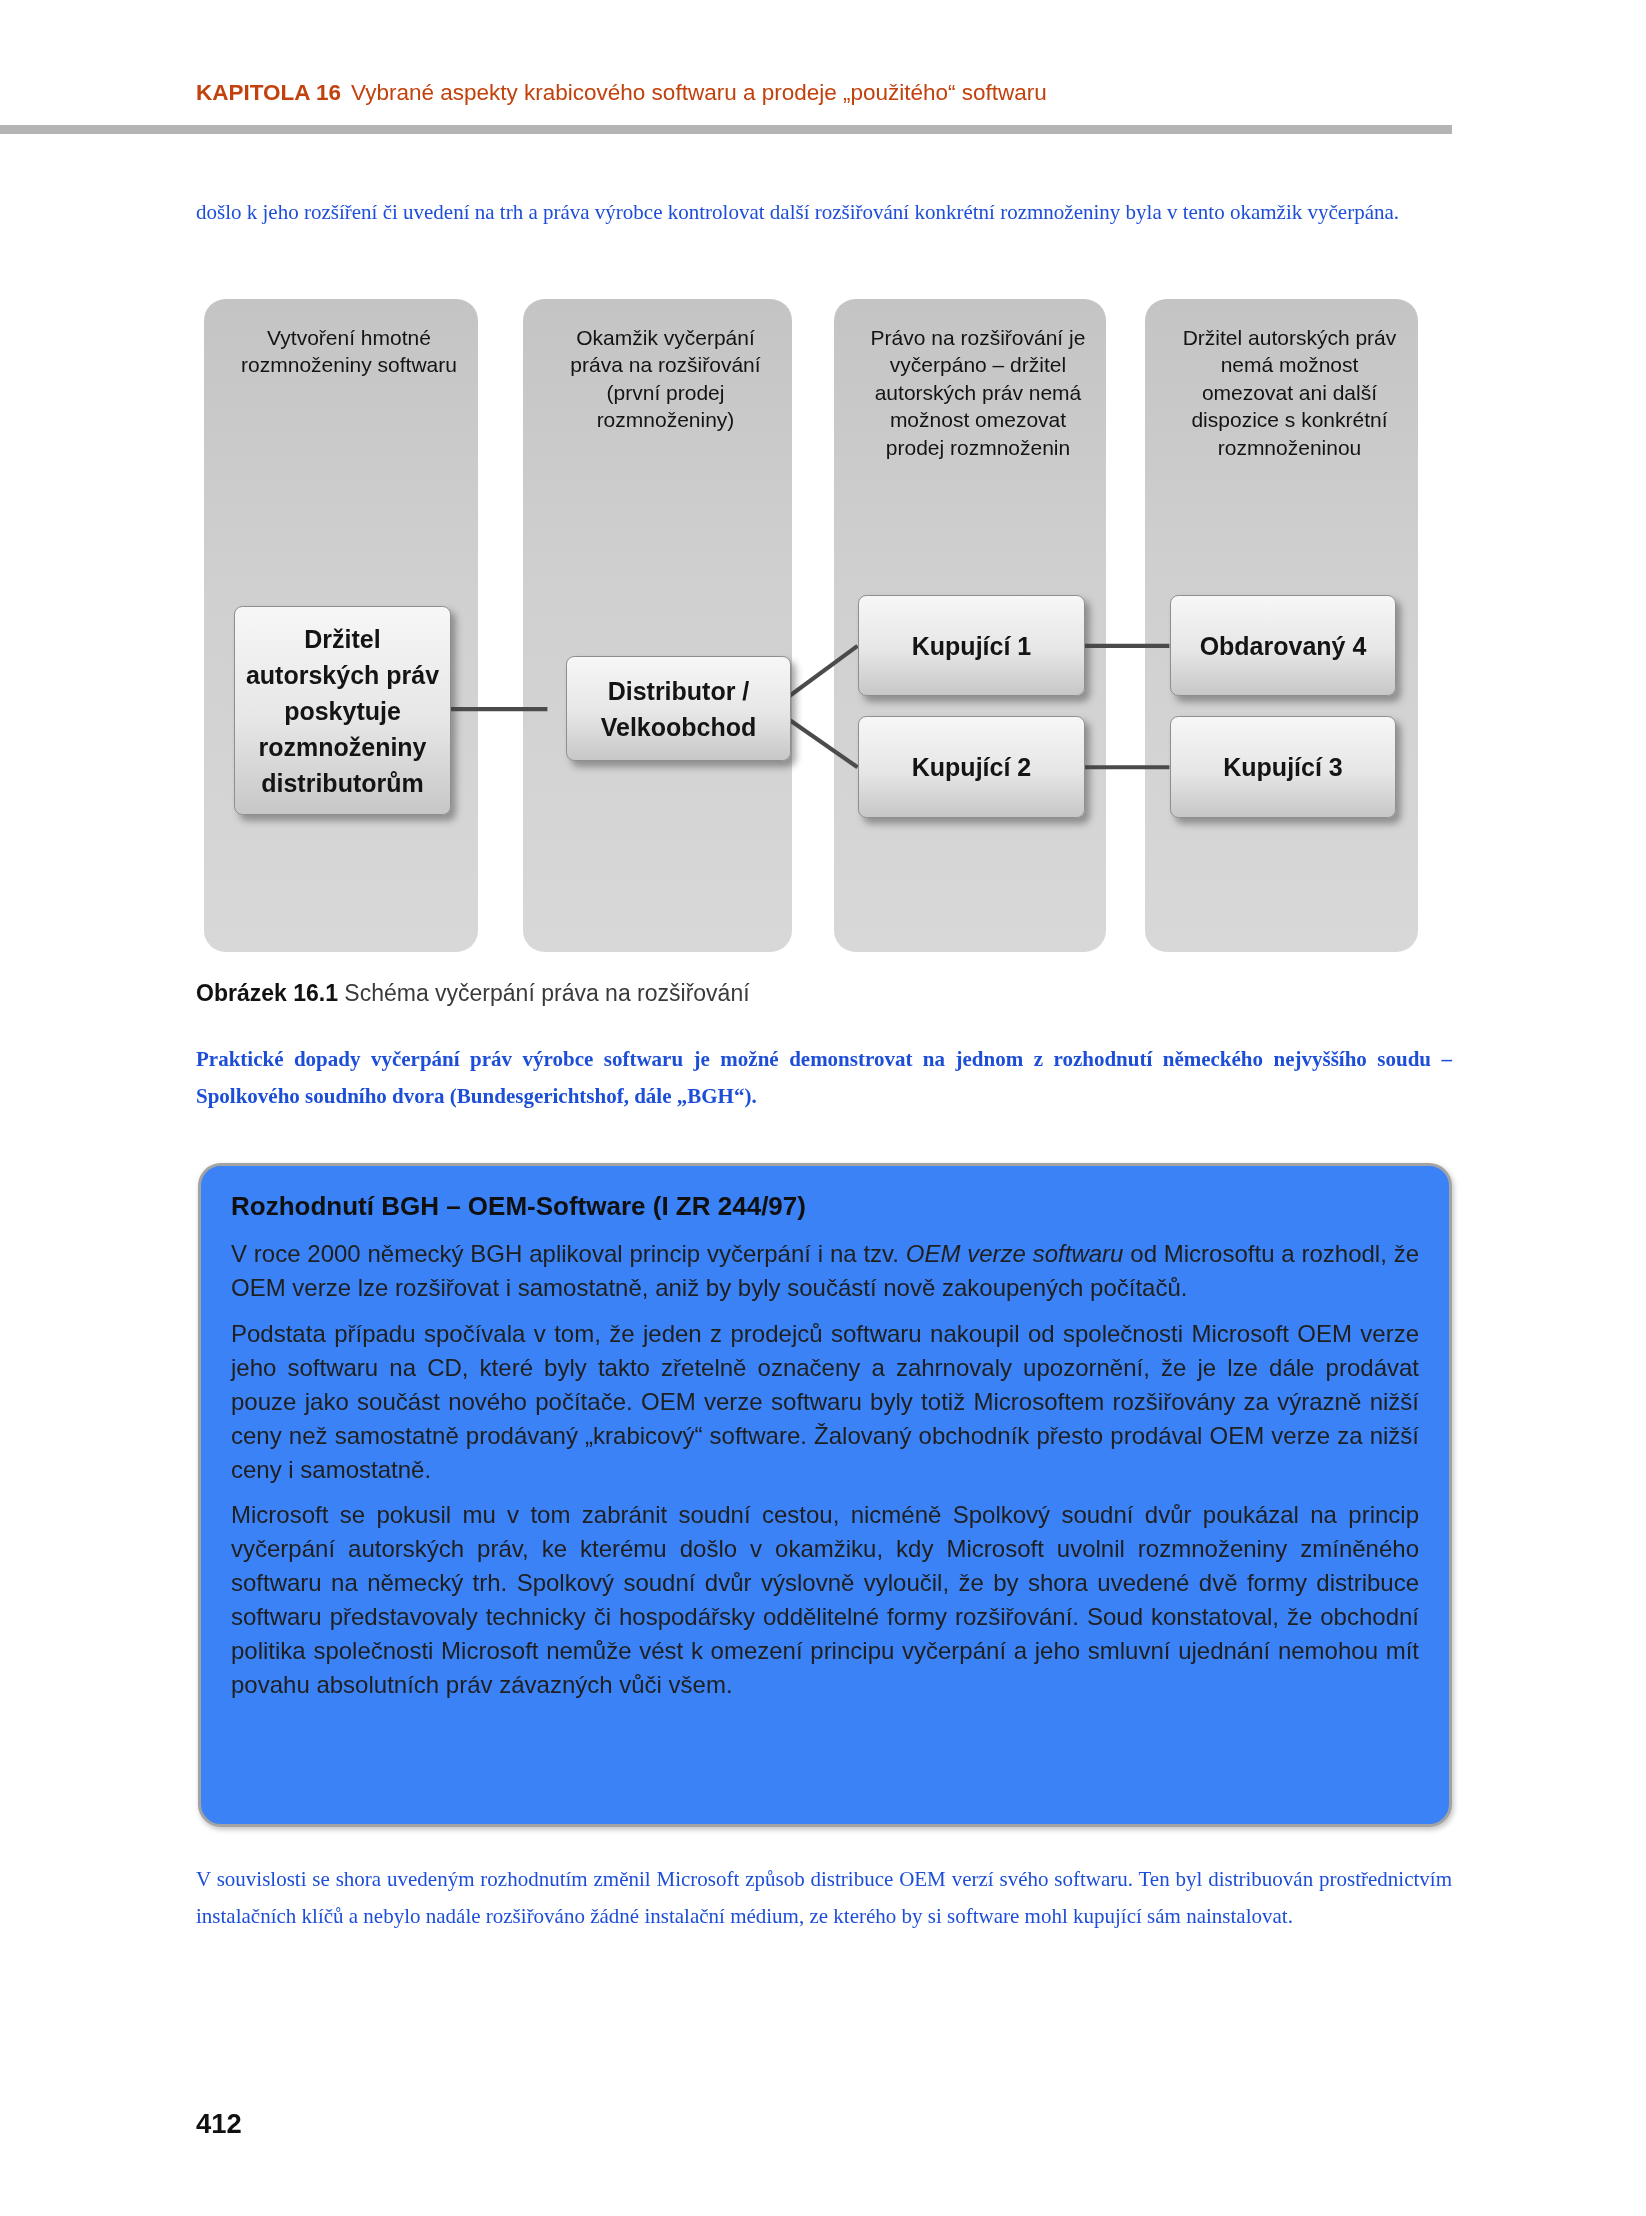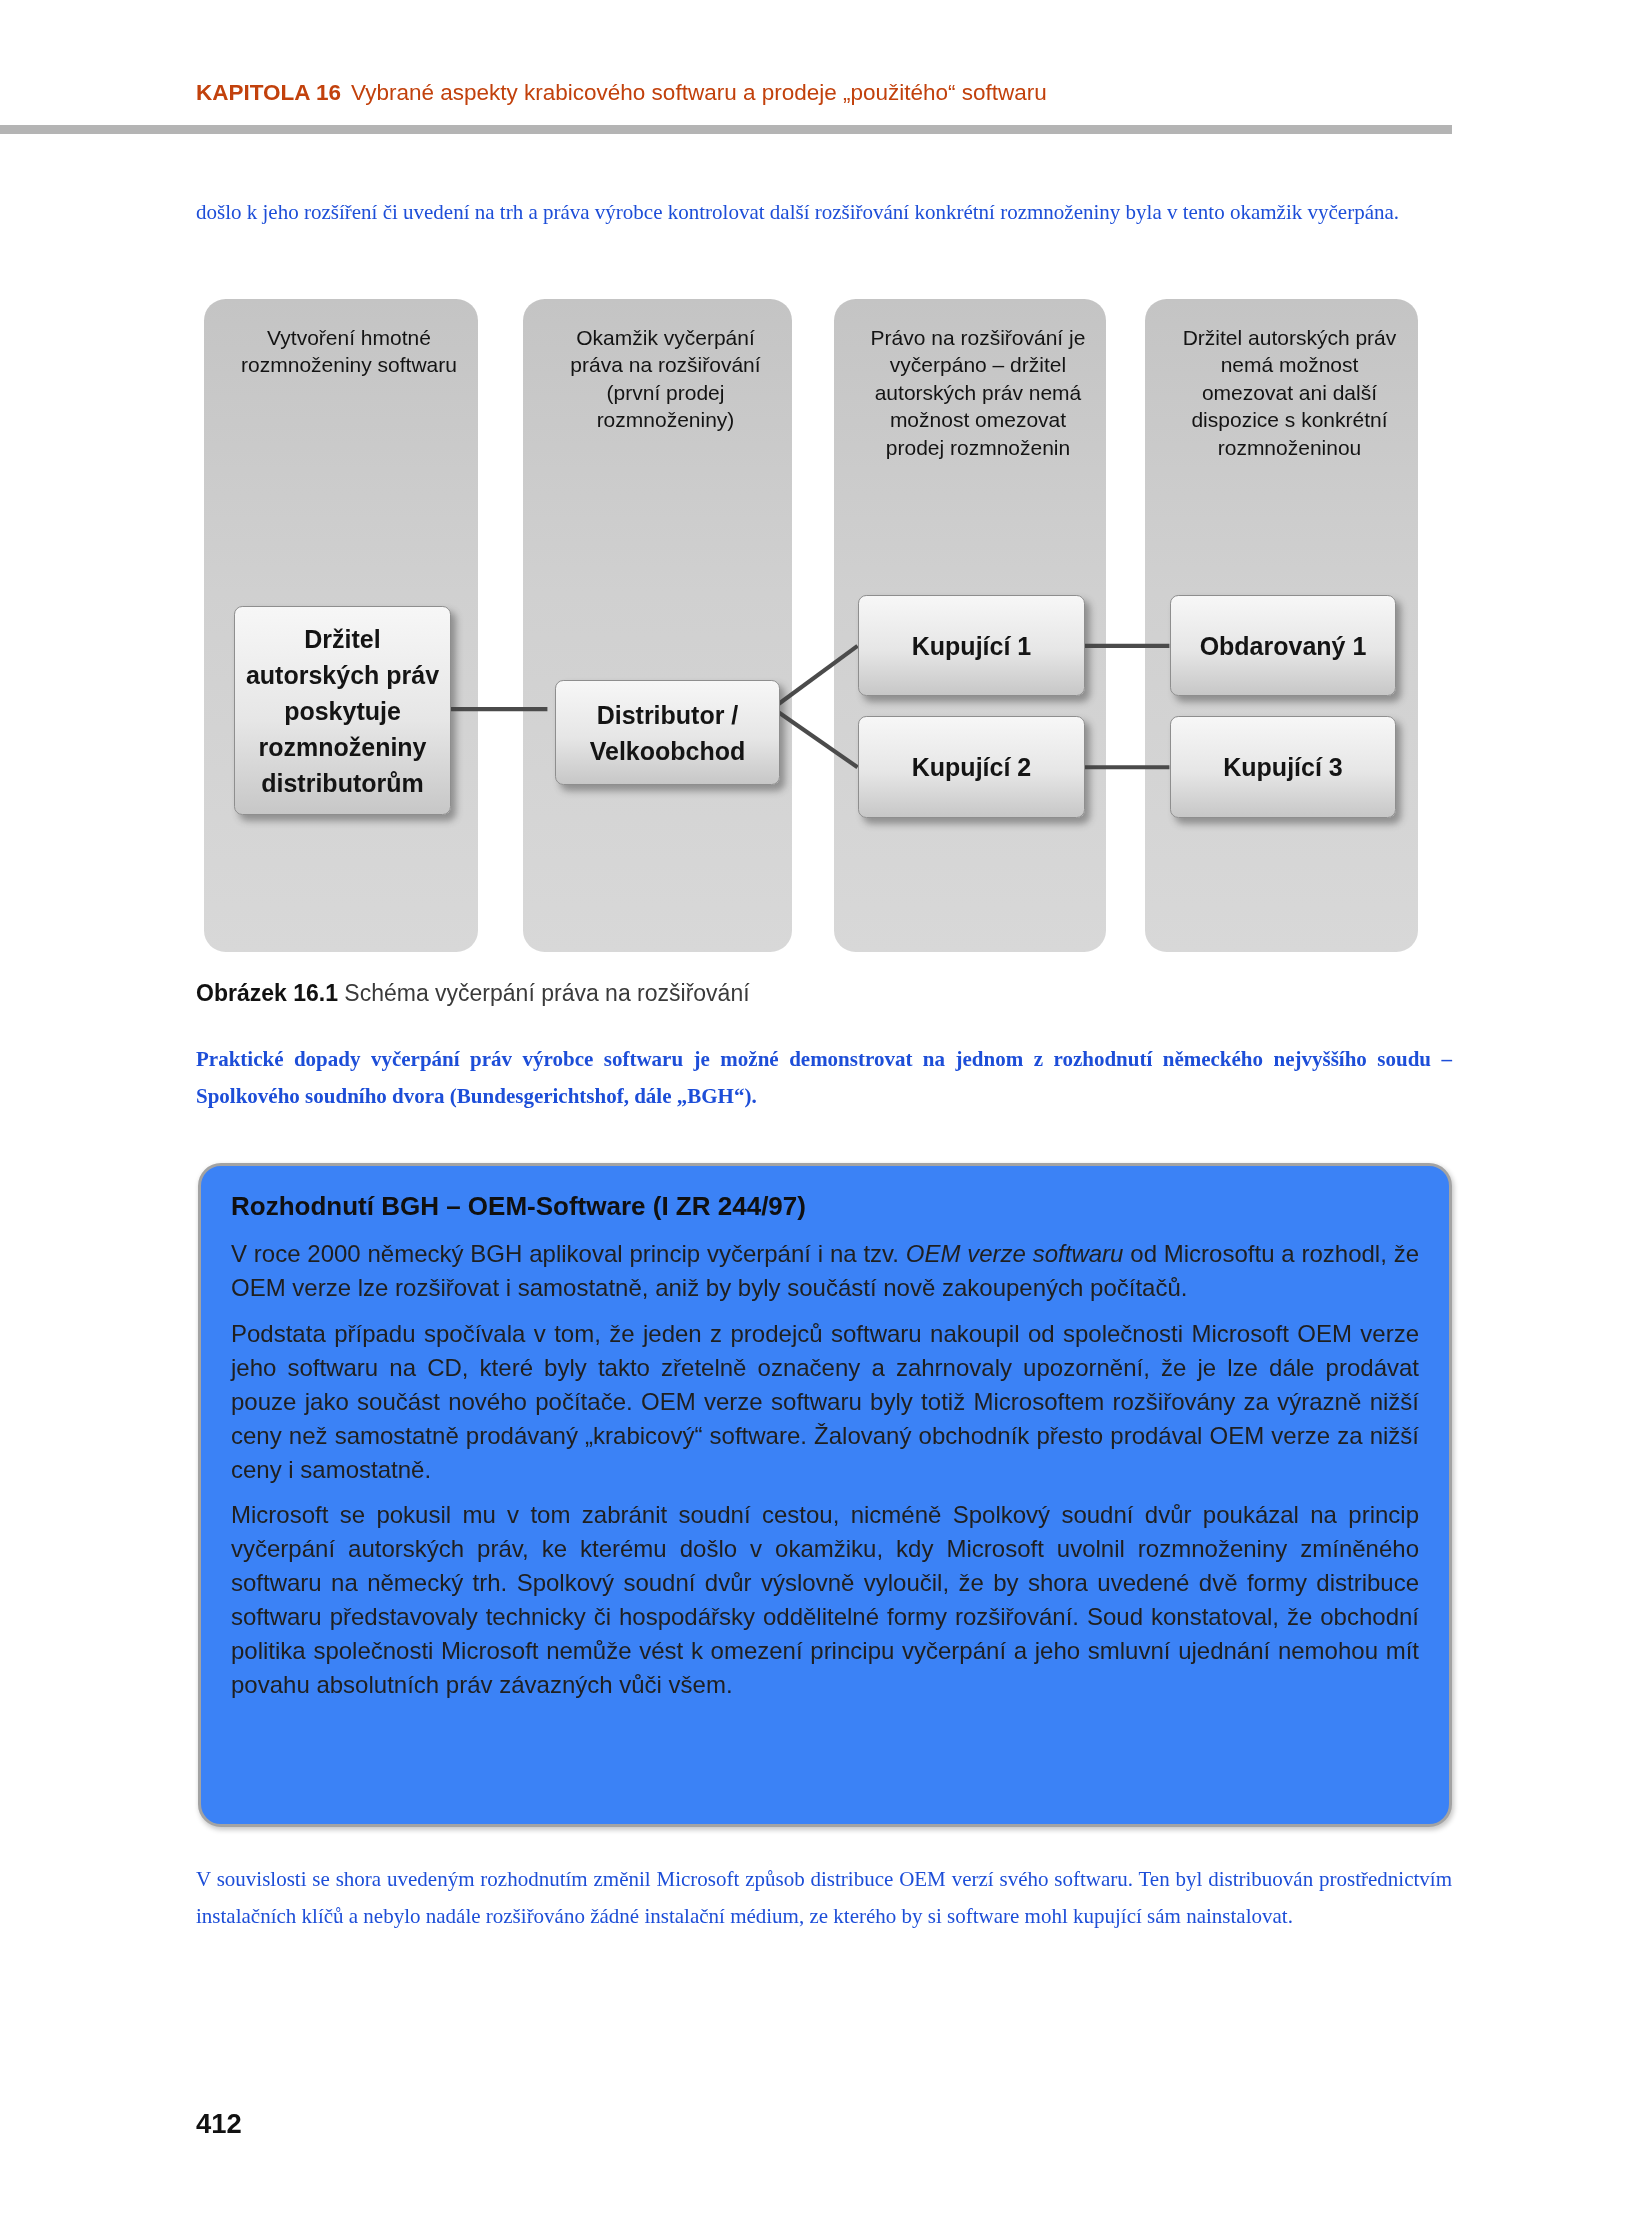--- a/index.html
+++ b/index.html
@@ -142,24 +142,24 @@
 
     <svg class="connectors" width="1214" height="653" viewBox="0 0 1460 785">
       <line x1="297" y1="493" x2="413" y2="493" stroke="#4b4b4b" stroke-width="5"></line>
       <line x1="684" y1="492" x2="786" y2="417" stroke="#4b4b4b" stroke-width="5"></line>
       <line x1="684" y1="492" x2="786" y2="563" stroke="#4b4b4b" stroke-width="5"></line>
       <line x1="1059" y1="417" x2="1161" y2="417" stroke="#4b4b4b" stroke-width="5"></line>
       <line x1="1059" y1="563" x2="1161" y2="563" stroke="#4b4b4b" stroke-width="5"></line>
     </svg>
 
     <div class="dnode" style="left:30px; top:307px; width:217px; height:209px;">Držitel autorských práv poskytuje rozmnoženiny distributorům</div>
-    <div class="dnode" style="left:351px; top:357px; width:225px; height:105px;margin-top:24px;">Distributor / Velkoobchod</div>
+    <div class="dnode" style="left:362px; top:357px; width:225px; height:105px;">Distributor / Velkoobchod</div>
     <div class="dnode" style="left:654px; top:296px; width:227px; height:101px;">Kupující 1</div>
     <div class="dnode" style="left:654px; top:417px; width:227px; height:102px;">Kupující 2</div>
-    <div class="dnode" style="left:966px; top:296px; width:226px; height:101px;">Obdarovaný 1</div>
+    <div class="dnode" style="left:966px; top:296px; width:226px; height:101px;">Obdarovaný 4</div>
     <div class="dnode" style="left:966px; top:417px; width:226px; height:102px;">Kupující 3</div>
 
   </div>
 
   <p class="figure-caption"><span class="cap-label">Obrázek 16.1</span> <span class="cap-text">Schéma vyčerpání práva na rozšiřování</span></p>
 
   <p class="serif-para" style="top:1041px;font-weight:bold;">Praktické dopady vyčerpání práv výrobce softwaru je možné demonstrovat na jednom z rozhodnutí německého nejvyššího soudu – Spolkového soudního dvora (Bundesgerichtshof, dále „BGH“).</p>
 
   <section class="bgh-box">
     <h2 class="bgh-title">Rozhodnutí BGH – OEM-Software (I ZR 244/97)</h2>

